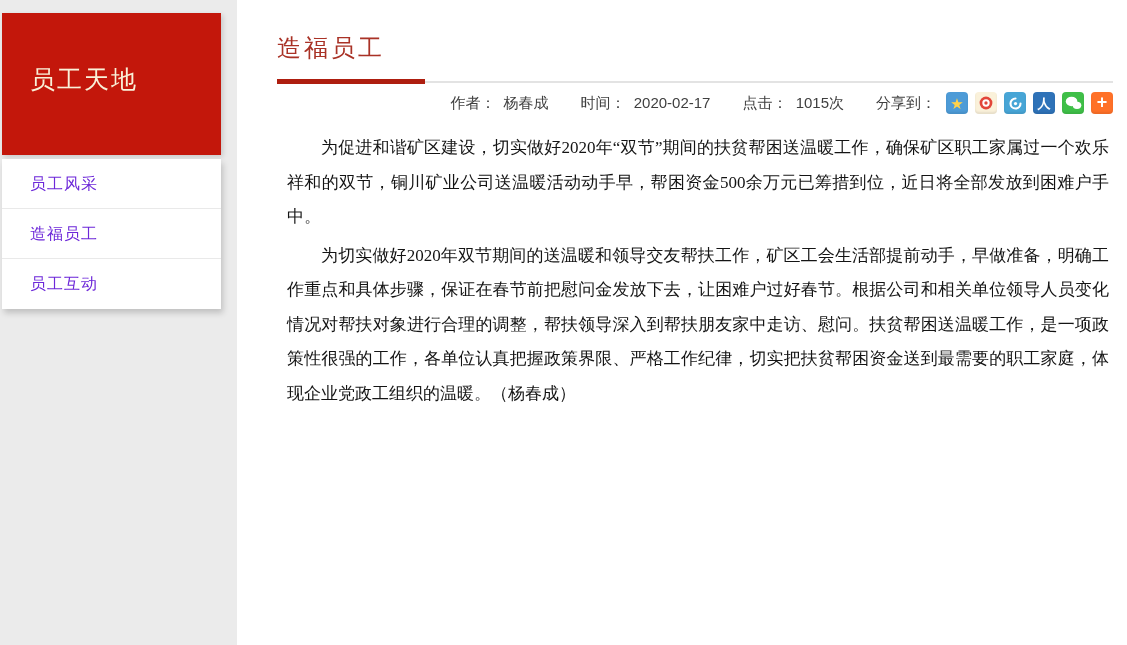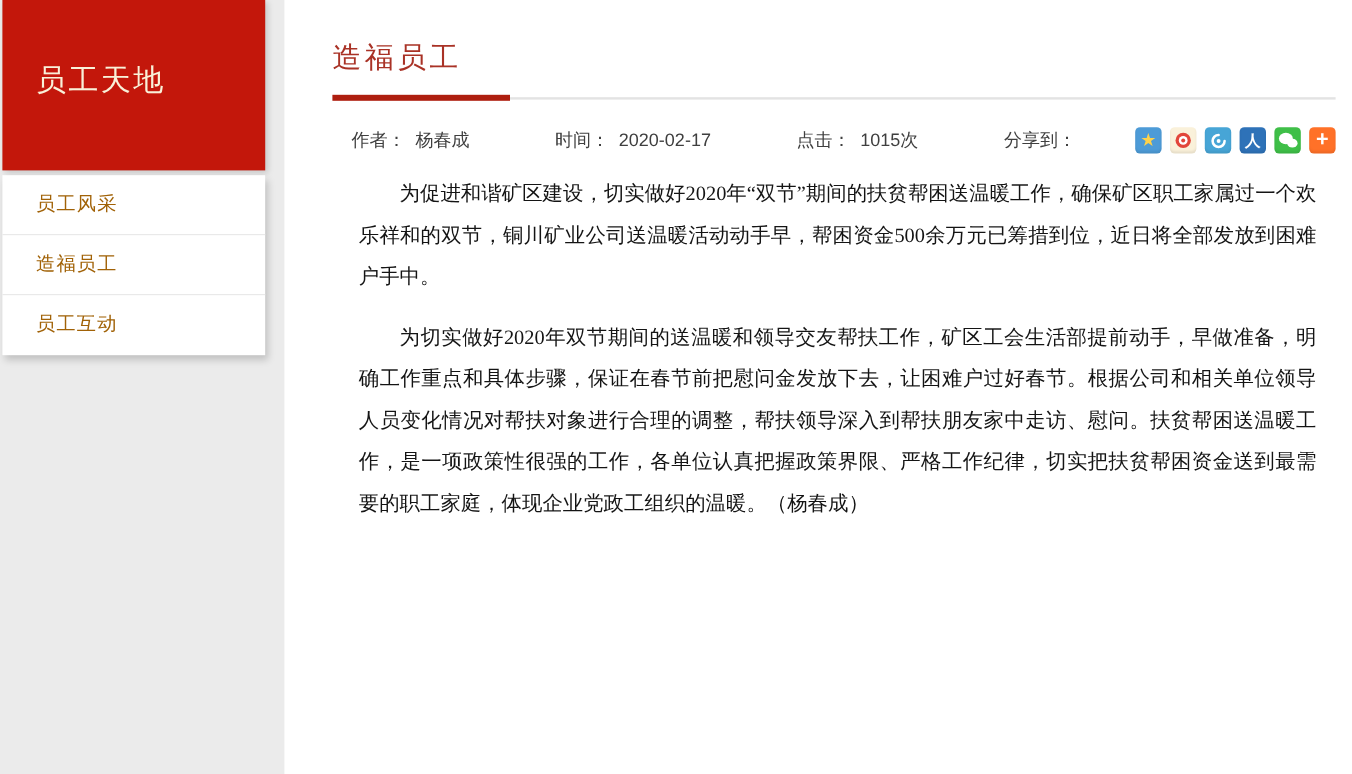--- a/index.html
+++ b/index.html
@@ -1,36 +1,36 @@
 <!DOCTYPE html>
 <html><head>
 <meta charset="utf-8">
 <style>
   * { margin:0; padding:0; box-sizing:border-box; }
   html,body { width:1127px; height:645px; }
   body { background:#ebebeb; font-family:"Liberation Sans", sans-serif; overflow:hidden; }
   .page { position:relative; width:1127px; height:645px; }
 
   
-  .sidebar { position:absolute; left:2px; top:0; width:219px; }
+  .sidebar { position:absolute; left:2px; top:13px; width:219px; }
   .sidebar-header {
     height:142px; padding:50px 0 0 28px;
     box-shadow:2px 2px 5px rgba(0,0,0,.15);
   }
   .sidebar-header .sb-title {
     font-family:"Liberation Serif", "DejaVu Serif", serif;
     font-size:25px; letter-spacing:2px; color:#f9f1d9;
   }
   .sidebar-menu {
     margin-top:4px; background:#fff;
     box-shadow:2px 4px 6px rgba(0,0,0,.18);
   }
   .menu-item {
     height:50px; line-height:50px; padding-left:28px;
-    font-size:16px; color:#a16207; letter-spacing:1px;
+    font-size:16px; color:#6d28d9; letter-spacing:1px;
     border-bottom:1px solid #e9e9e9; cursor:pointer;
   }
   .menu-item:last-child { border-bottom:none; }
 
   
   .content {
     position:absolute; left:237px; top:0; width:890px; height:645px;
     background:#fff; padding:0 14px 0 40px;
   }
   .section-head { padding-top:32px; }
@@ -42,21 +42,21 @@
   .rule-accent { width:148px; height:5px; }
   .rule-rest { flex:1; height:2px; background:#e3e3e3; }
 
   .article-title {
     margin-top:29px; text-align:center;
     font-family:"Liberation Serif", "DejaVu Serif", serif;
     font-size:23px; font-weight:normal; letter-spacing:1px;
   }
 
   .meta-row {
-    margin-top:22px; display:flex; justify-content:space-between; align-items:center;
+    margin-top:8px; display:flex; justify-content:flex-end; align-items:center;
     font-size:15px; color:#3f3f3f;
   }
   .meta-pair { margin:0 16px; white-space:nowrap; }
   .meta-pair .lbl { margin-right:4px; }
   .share-label { margin-left:16px; margin-right:10px; white-space:nowrap; }
   .share-icons { display:flex; align-items:center; gap:7px; }
   .share-icon {
     width:22px; height:22px; border-radius:4px; cursor:pointer;
     display:flex; align-items:center; justify-content:center;
     box-shadow:inset 0 -2px 2px rgba(0,0,0,.08);
@@ -65,21 +65,21 @@
   .share-icon .star { color:#ffd24a; font-size:15px; }
   .share-icon .ren { font-weight:bold; font-size:13px; }
   .share-icon .plus { font-size:18px; font-weight:bold; margin-top:-2px; }
 
   .article-body {
     margin-top:17px; padding-left:6px;
     font-family:"Liberation Serif", "DejaVu Serif", serif;
     font-size:17px; line-height:34.5px; color:#141414;
     text-align:justify;
   }
-  .article-body p { text-indent:2em; margin:16px; }
+  .article-body p { text-indent:2em; margin:4px; }
 </style>
 </head>
 <body>
 
 <div class="page">
 
   <div class="sidebar">
     <div class="sidebar-header" style="background: rgb(195, 23, 11);">
       <div class="sb-title" style="color: rgb(249, 241, 217);">员工天地</div>
     </div>

